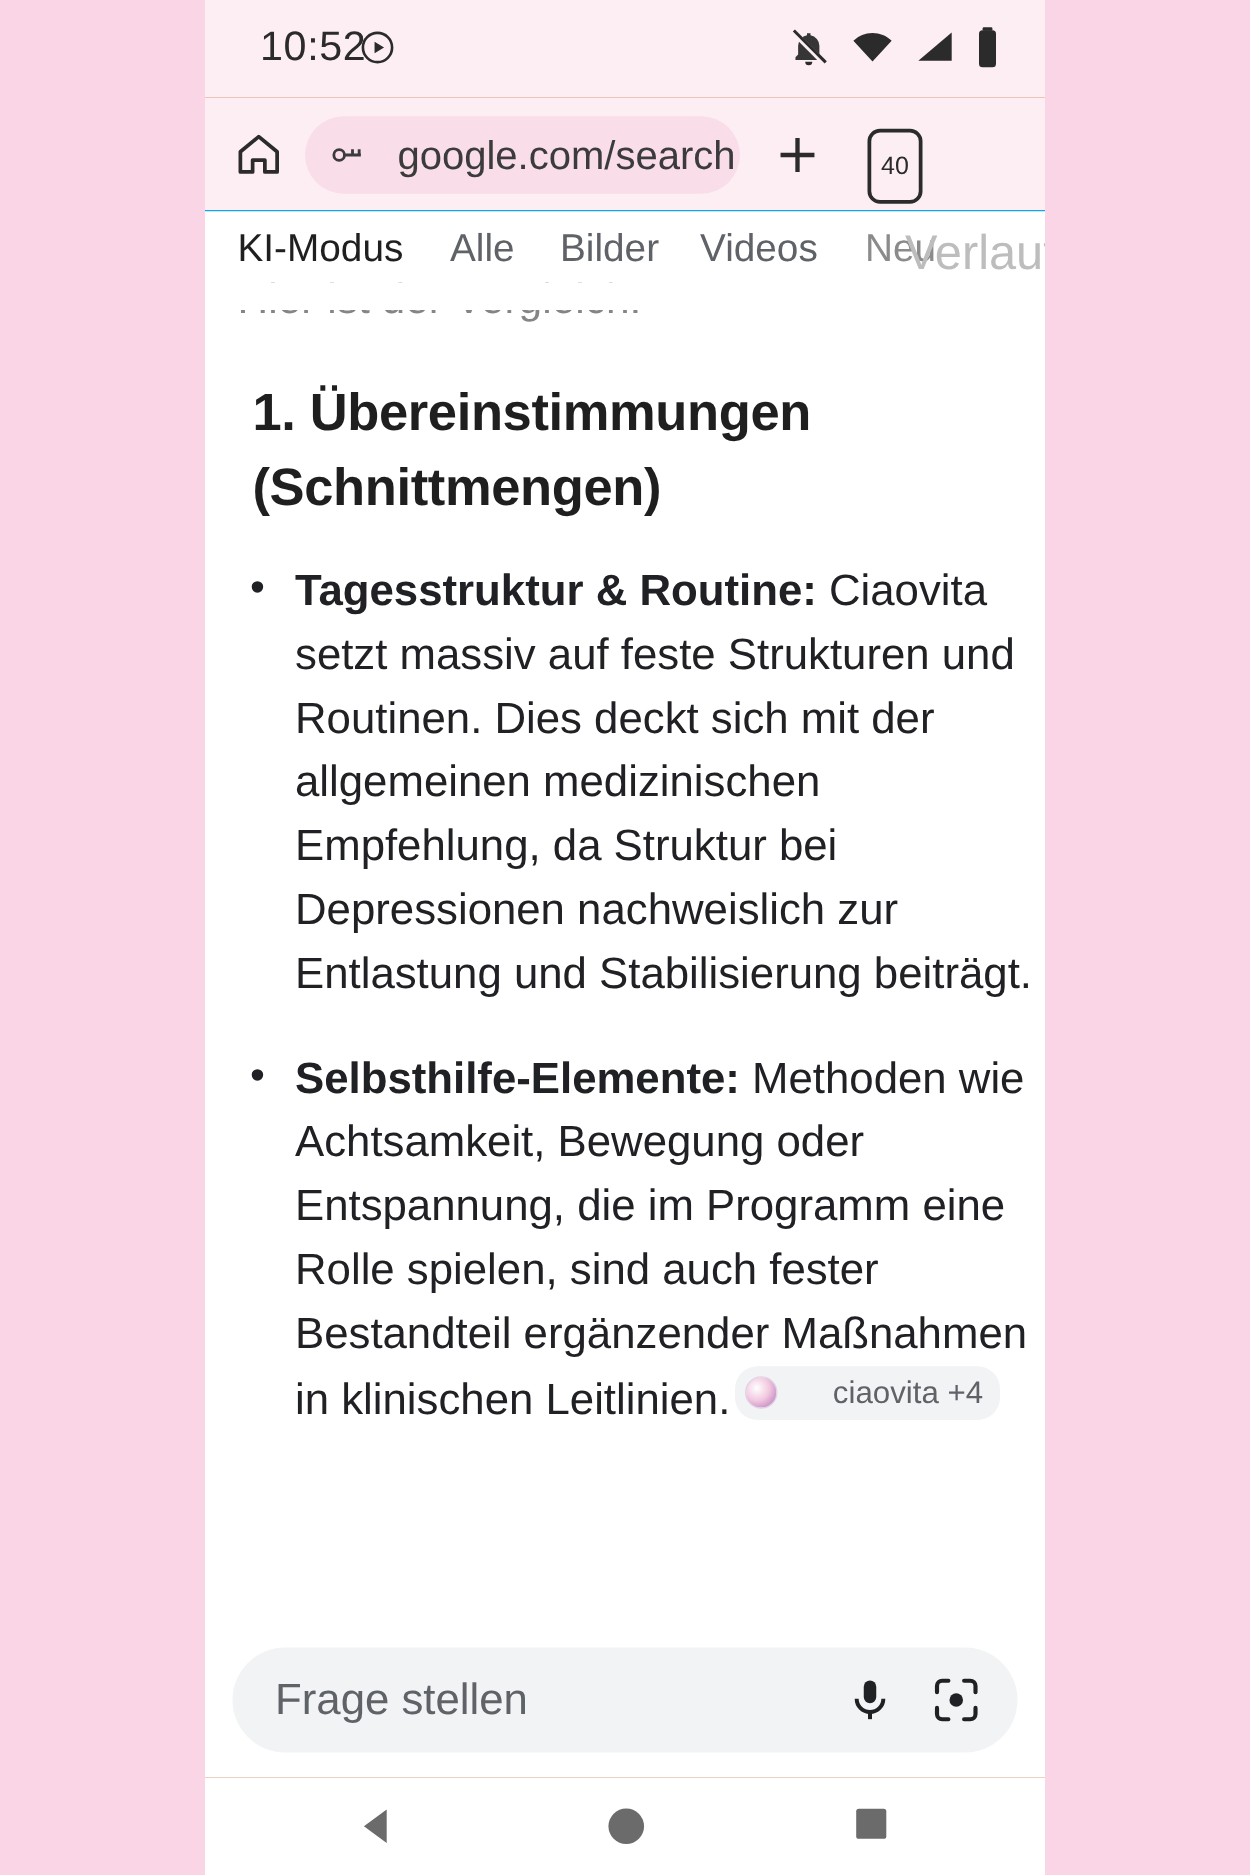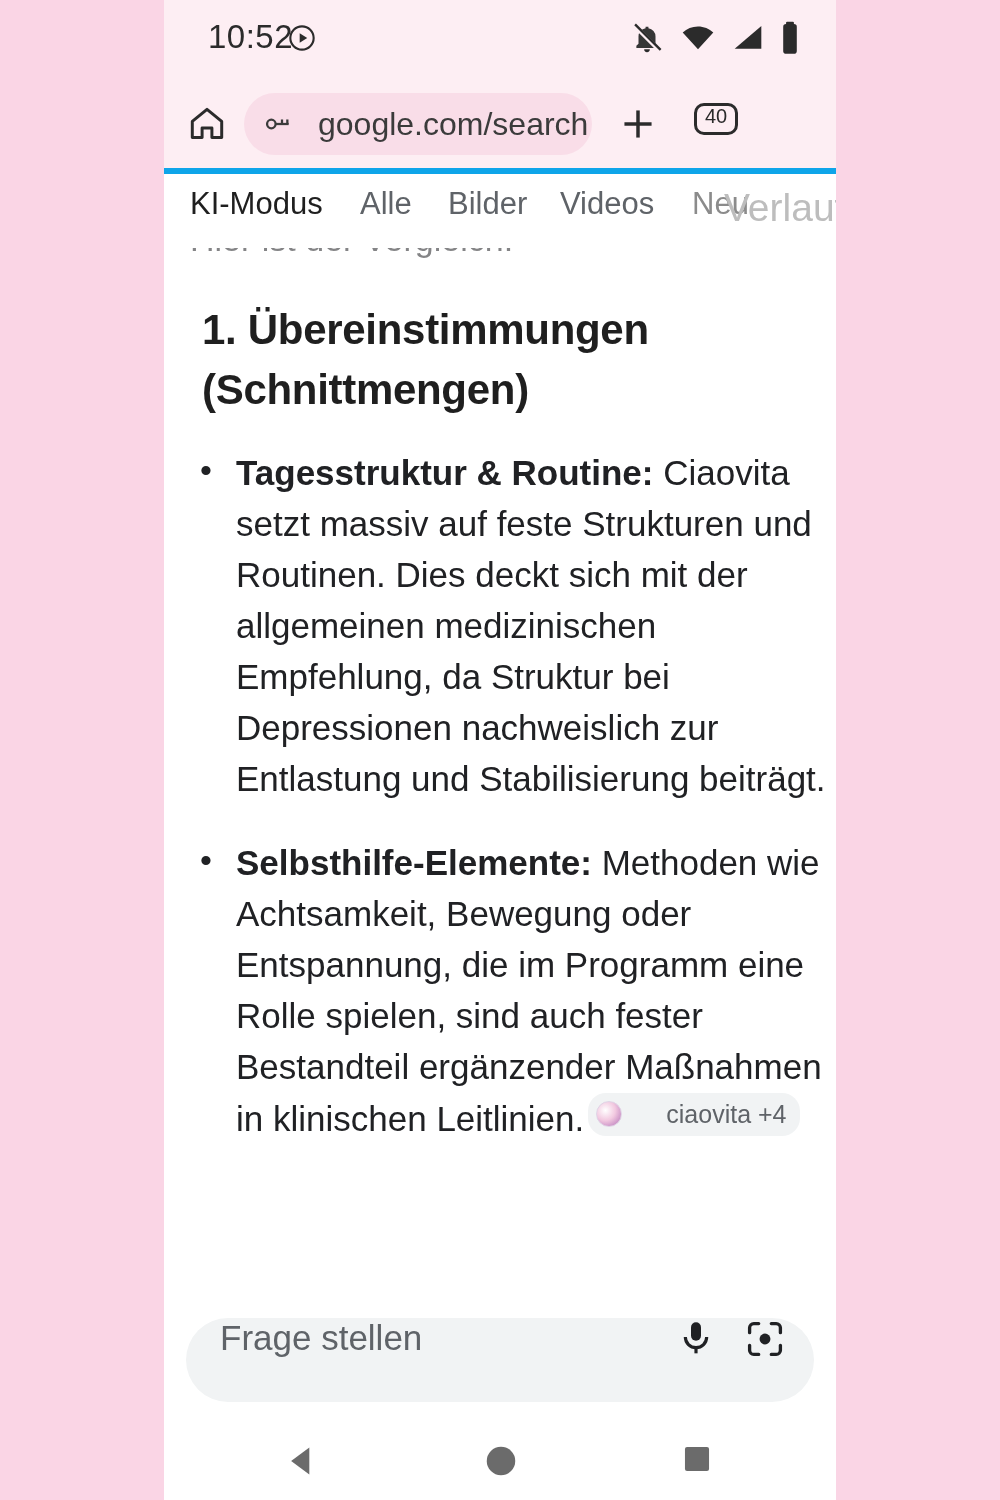--- a/index.html
+++ b/index.html
@@ -90,40 +90,41 @@
     overflow: hidden;
   }
   .plus-btn {
     position: absolute;
     left: 452px; top: 24px;
     width: 44px; height: 44px;
   }
   .tabs-btn {
     position: absolute;
     left: 530px; top: 25px;
-    width: 44px; height: 32px;
+    width: 44px; height: 60px;
     border: 3px solid #2b2b2b;
     border-radius: 10px;
     box-sizing: border-box;
     display: flex;
+    align-items: center;
     justify-content: center;
   }
   .tabs-count {
     font-size: 20px;
     color: #2b2b2b;
     line-height: 1;
   }
 
   
   .tabstrip {
     position: absolute;
     left: 0; top: 168px;
     width: 672px; height: 62px;
     background: #ffffff;
-    border-top: 6px solid #0ea5e9;
+    border-top: 1px solid #0ea5e9;
     overflow: hidden;
   }
   .tabitem {
     position: absolute;
     top: 12px;
     font-size: 31px;
     color: #5f6368;
     white-space: nowrap;
   }
   .tabitem.active { color: #1f1f1f; font-weight: 500; }
@@ -240,20 +241,21 @@
     width: 672px; height: 122px;
     background: #ffffff;
   }
   .askbar {
     position: absolute;
     left: 22px; top: 18px;
     width: 628px; height: 84px;
     border-radius: 44px;
     background: #f1f3f4;
     display: flex;
+    align-items: center;
     box-sizing: border-box;
     padding: 0 28px 0 34px;
   }
   .ask-placeholder {
     flex: 1 1 auto;
     font-size: 35px;
     color: #5f6368;
   }
   .mic-icon { width: 40px; height: 40px; margin-right: 28px; }
   .lens-icon { width: 42px; height: 42px; }

